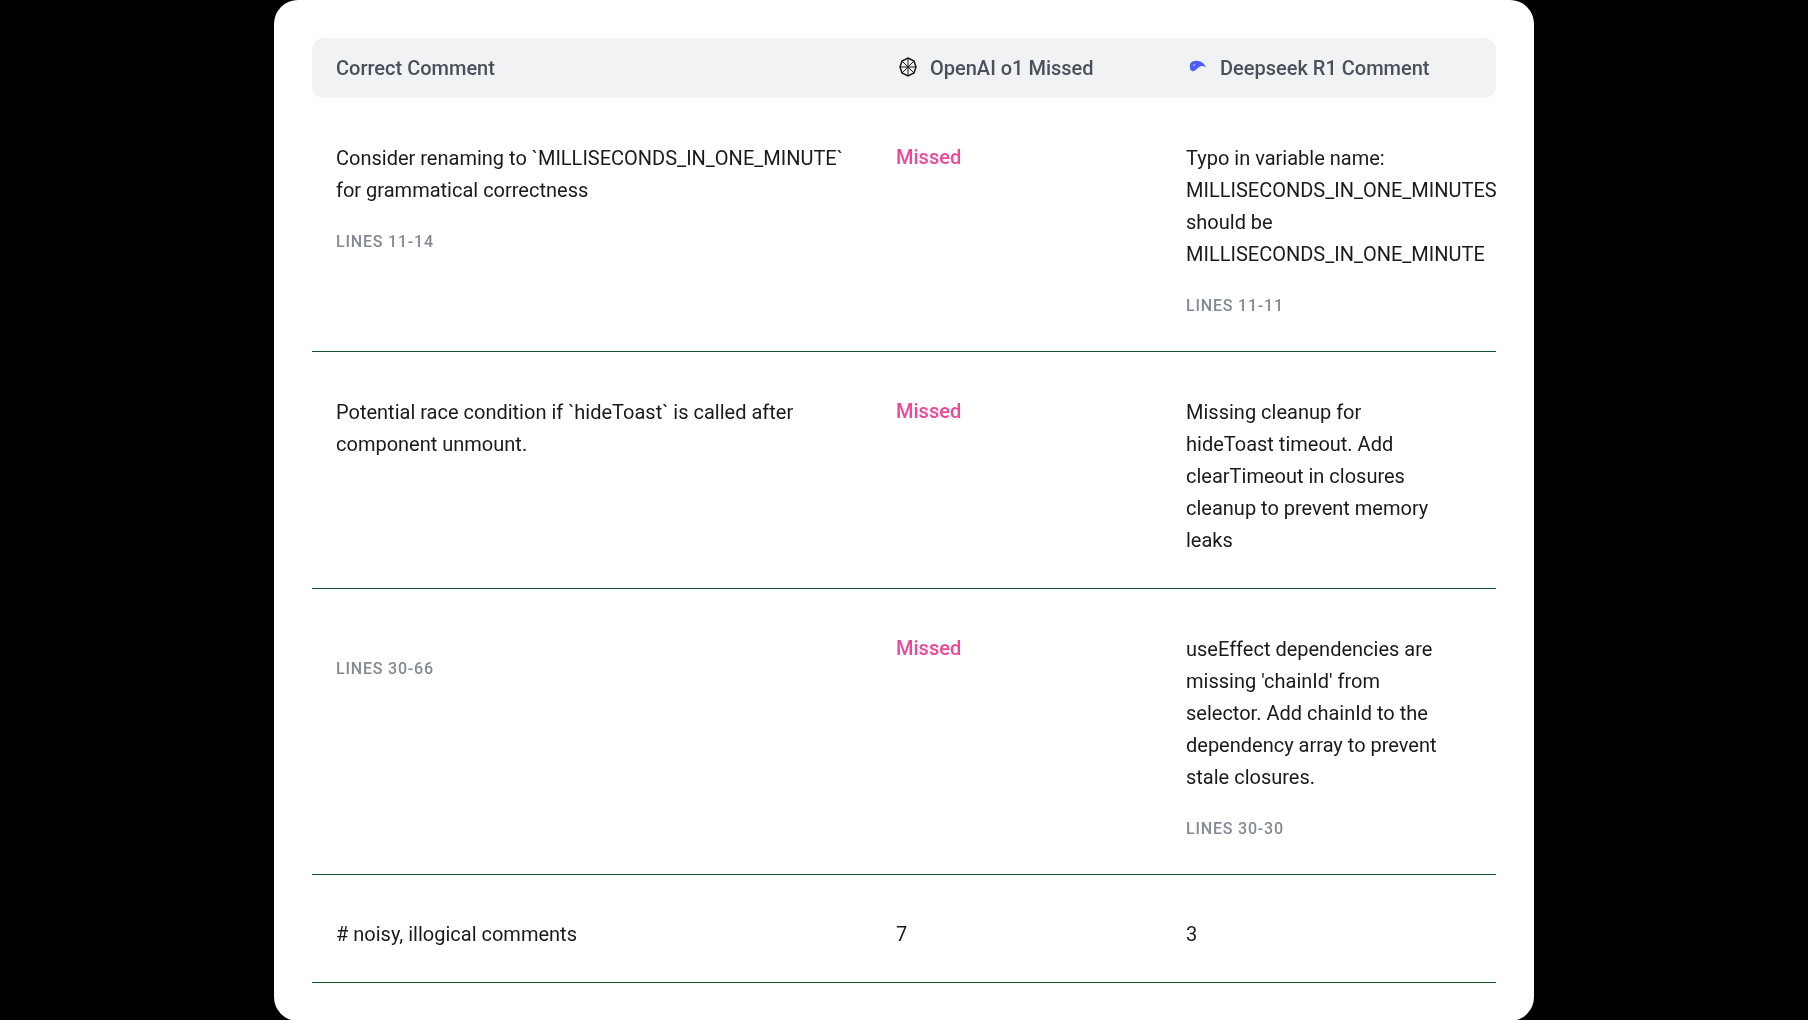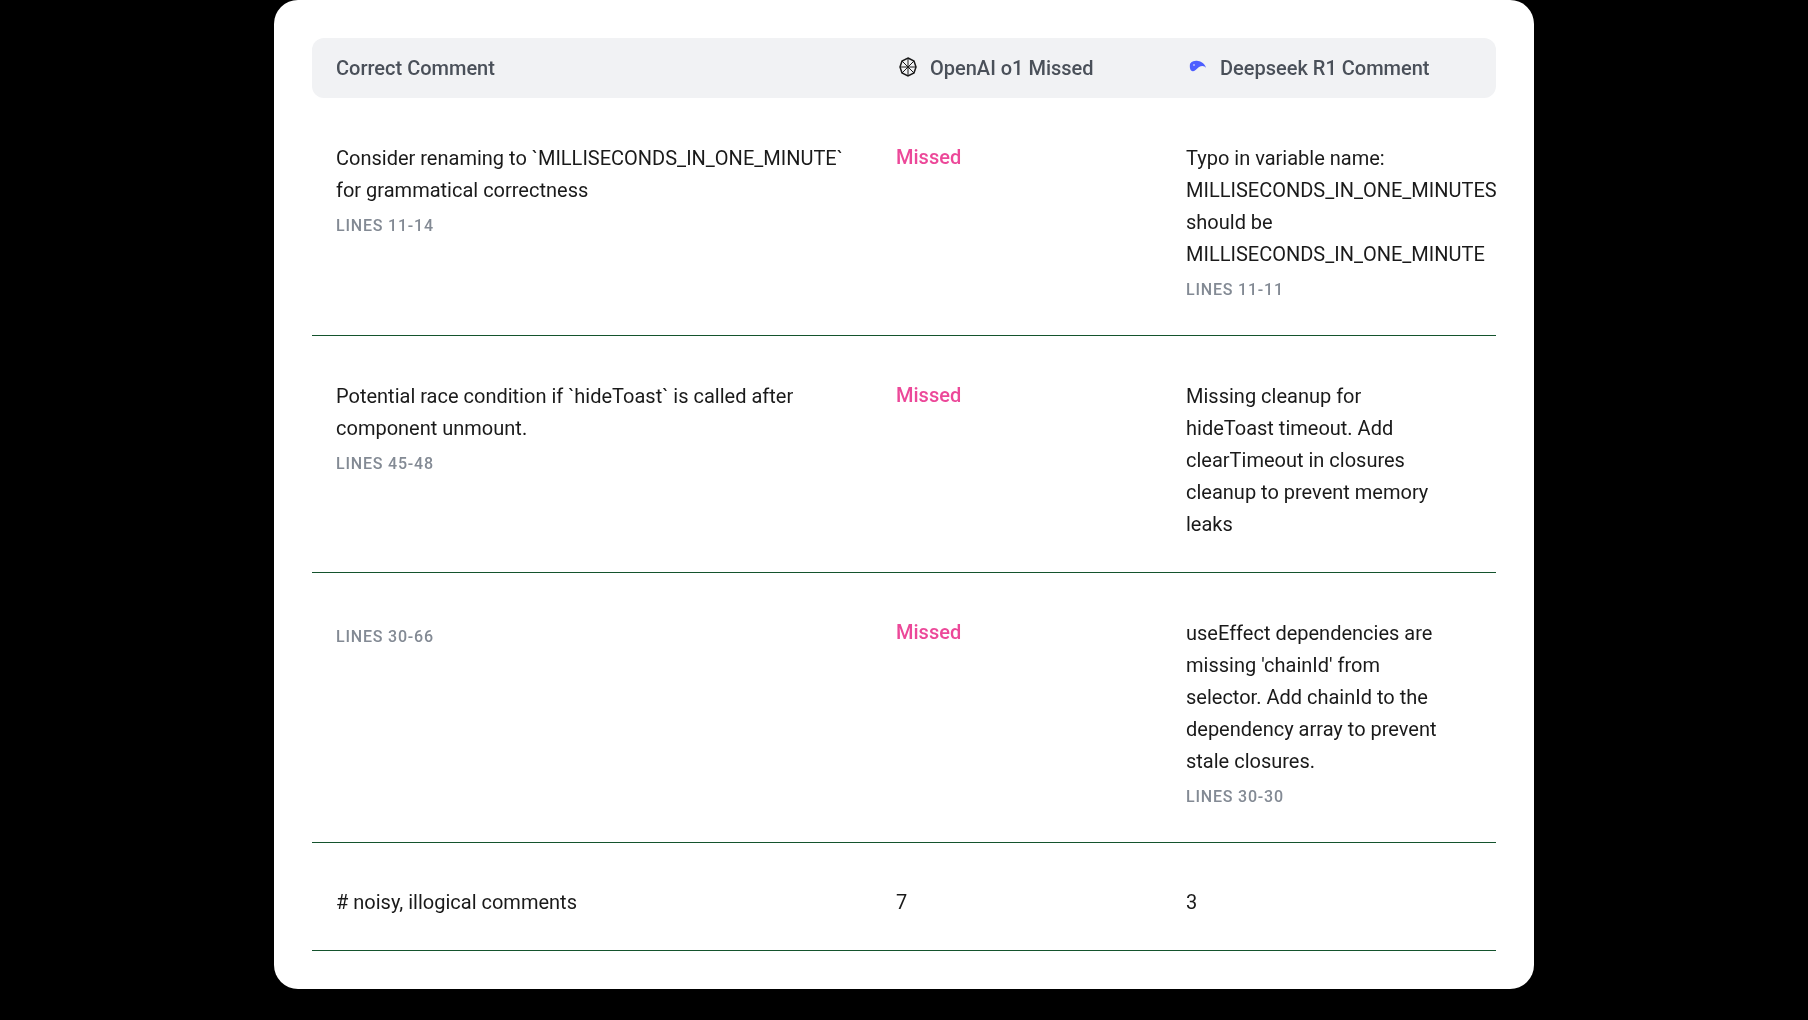--- a/index.html
+++ b/index.html
@@ -75,21 +75,21 @@
       font-size: 20px;
       color: #1a1a1a;
       line-height: 1.6;
     }
     
     .lines-label {
       font-size: 16px;
       color: #838a94;
       letter-spacing: 0.8px;
       font-weight: 500;
-      margin-top: 8px;
+      margin-top: 24px;
       text-transform: uppercase;
     }
     
     .missed {
       color: #ec4899;
       font-weight: 500;
       font-size: 20px;
     }
     
     .count-value {
@@ -136,21 +136,20 @@
     </div>
     <div class="cell">
       <div class="comment-text">Typo in variable name: MILLISECONDS_IN_ONE_MINUTES should be MILLISECONDS_IN_ONE_MINUTE</div>
       <div class="lines-label">LINES 11-11</div>
     </div>
   </div>
 
   <div class="data-row">
     <div class="cell">
       <div class="comment-text">Potential race condition if `hideToast` is called after component unmount.</div>
-      <div class="lines-label">LINES 45-48</div>
     </div>
     <div class="cell">
       <span class="missed">Missed</span>
     </div>
     <div class="cell">
       <div class="comment-text"> Missing cleanup for hideToast timeout. Add clearTimeout in closures cleanup to prevent memory leaks</div>
     </div>
   </div>
 
   <div class="data-row">

